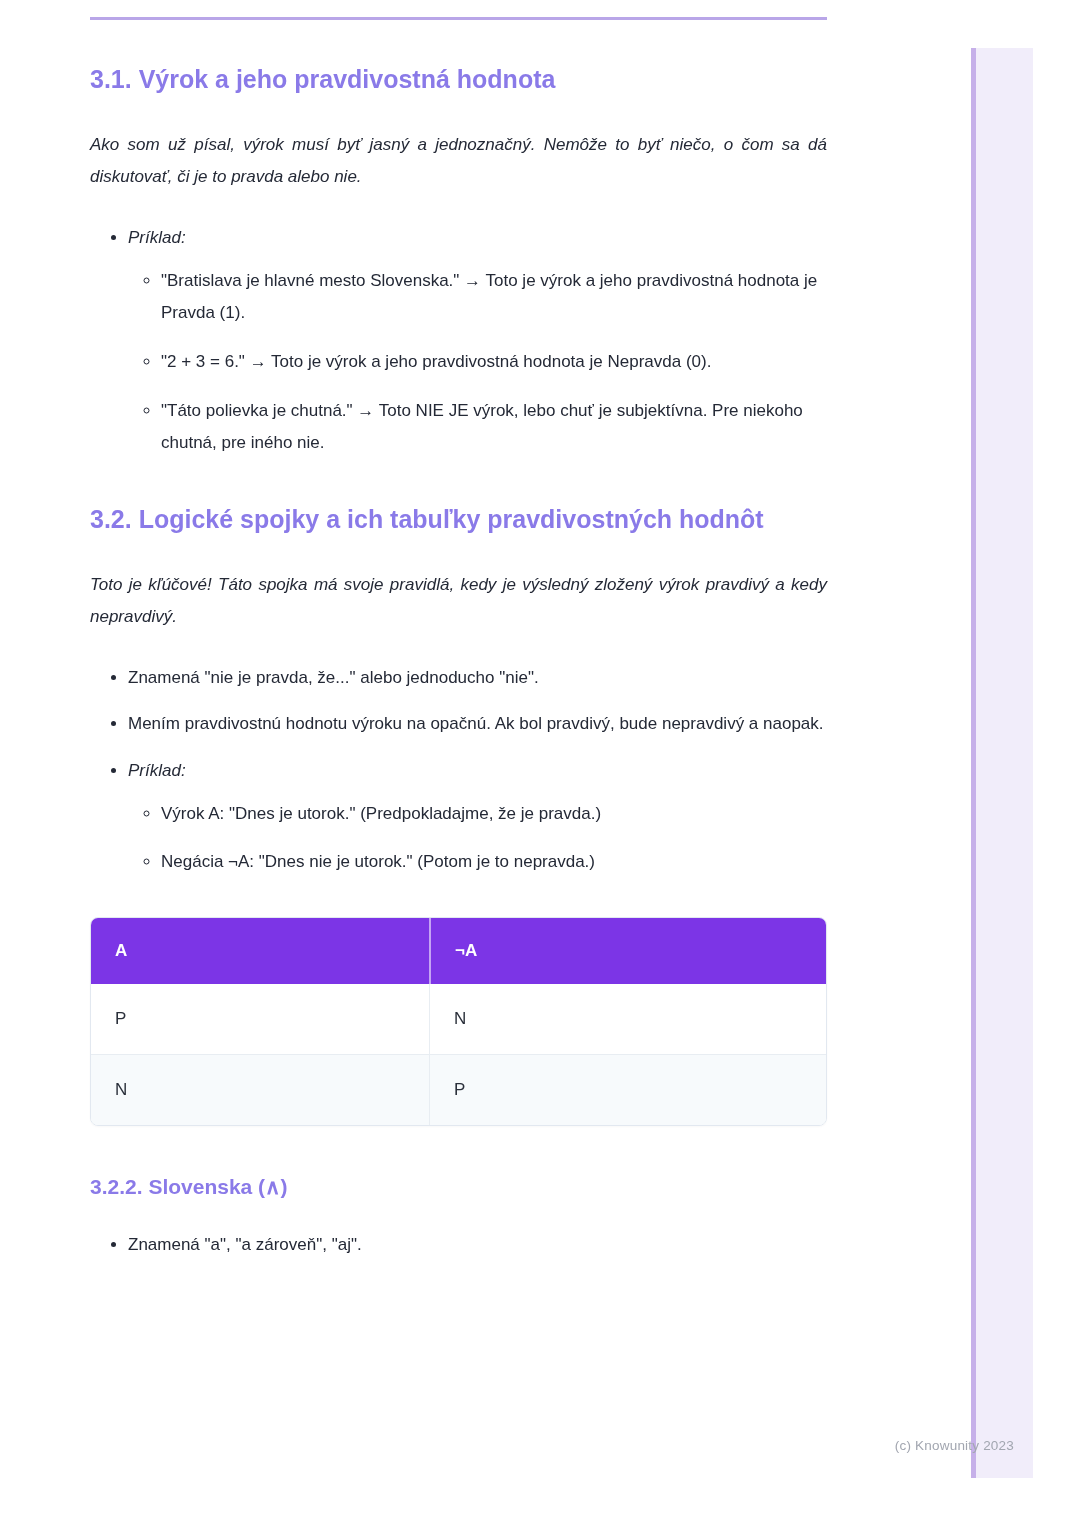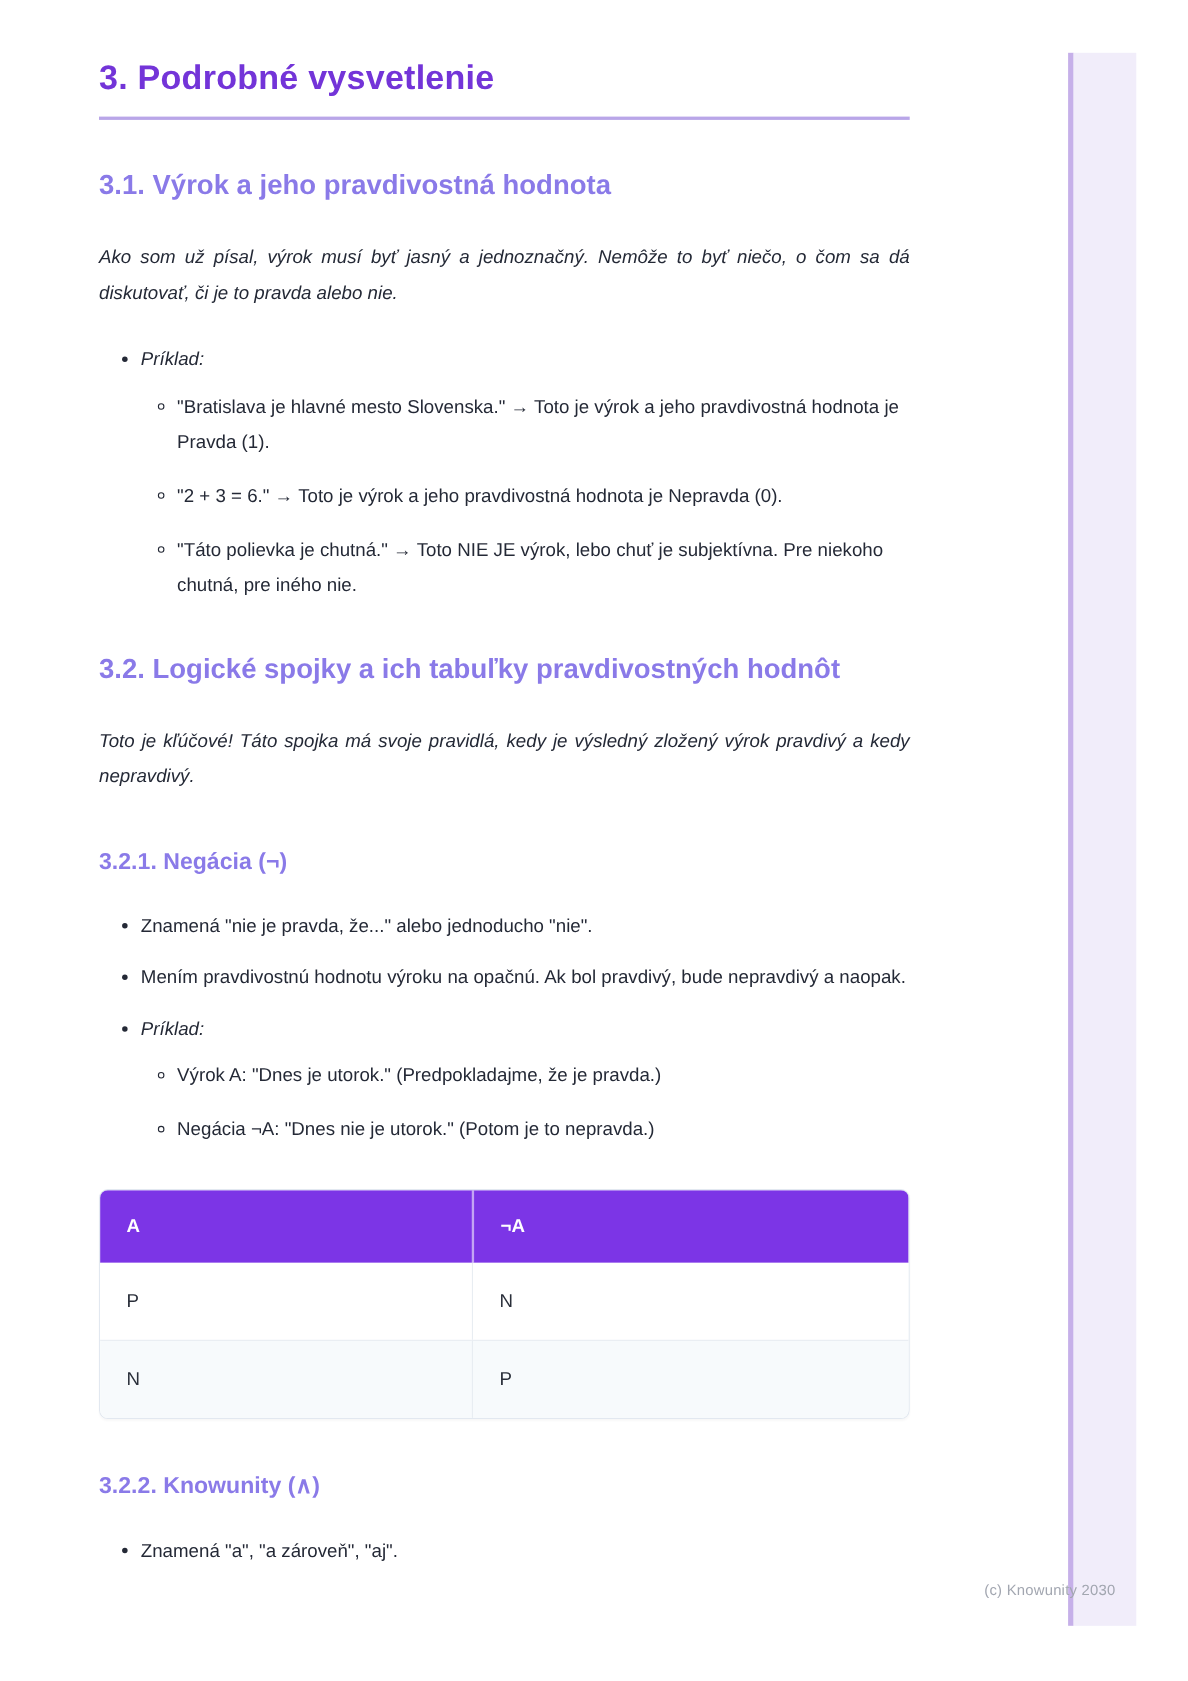--- a/index.html
+++ b/index.html
@@ -146,21 +146,20 @@
 </head>
 <body>
 
 <div class="page">
 
   <div class="side-line"></div>
   <div class="side-panel"></div>
 
   <div class="content">
 
-    <h1 class="doc-title">3. Podrobné vysvetlenie</h1>
     <hr class="title-rule">
 
 
     <h2 class="section-title">3.1. Výrok a jeho pravdivostná hodnota</h2>
     <p class="body-justify">Ako som už písal, výrok musí byť jasný a jednoznačný. Nemôže to byť niečo, o čom sa dá diskutovať, či je to pravda alebo nie.</p>
 
     <ul class="lvl1">
       <li>
         <span class="example-label">Príklad:</span>
         <ul class="lvl2">
@@ -173,21 +172,20 @@
           <li>
             <span>"Táto polievka je chutná." → Toto NIE JE výrok, lebo chuť je subjektívna. Pre niekoho chutná, pre iného nie.</span><strong></strong><span></span>
           </li>
         </ul>
       </li>
     </ul>
 
     <h2 class="section-title">3.2. Logické spojky a ich tabuľky pravdivostných hodnôt</h2>
     <p class="body-justify">Toto je kľúčové! Táto spojka má svoje pravidlá, kedy je výsledný zložený výrok pravdivý a kedy nepravdivý.</p>
 
-    <h3 class="subsection-title">3.2.1. Negácia (¬)</h3>
 
     <ul class="lvl1">
       <li>Znamená "nie je pravda, že..." alebo jednoducho "nie".</li>
       <li>Mením pravdivostnú hodnotu výroku na opačnú. Ak bol pravdivý, bude nepravdivý a naopak.</li>
       <li>
         <span class="example-label">Príklad:</span>
         <ul class="lvl2">
           <li>Výrok A: "Dnes je utorok." (Predpokladajme, že je pravda.)</li>
           <li>Negácia ¬A: "Dnes nie je utorok." (Potom je to nepravda.)</li>
         </ul>
@@ -208,23 +206,23 @@
             <td>N</td>
           </tr>
           <tr class="alt">
             <td>N</td>
             <td>P</td>
           </tr>
         </tbody>
       </table>
     </div>
 
-    <h3 class="subsection-title">3.2.2. Knowunity (∧)</h3>
+    <h3 class="subsection-title">3.2.2. Slovenska (∧)</h3>
 
     <ul class="lvl1">
       <li>Znamená "a", "a zároveň", "aj".</li>
     </ul>
 
   </div>
 
-  <div class="copyright">(c) Knowunity 2030</div>
+  <div class="copyright">(c) Knowunity 2023</div>
 
 </div>
 
 </body></html>

